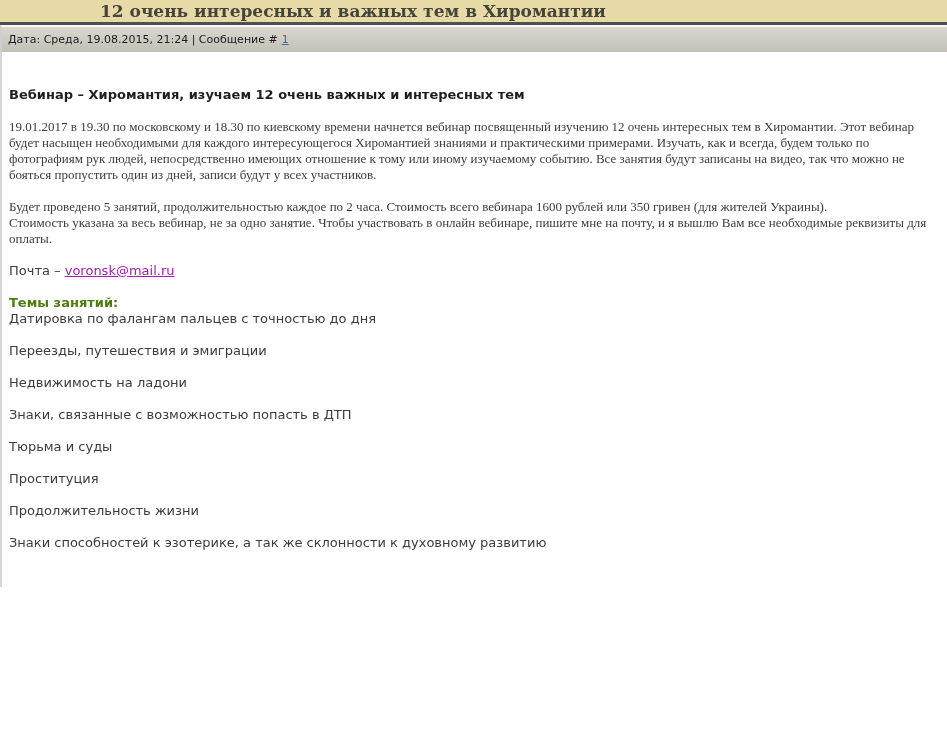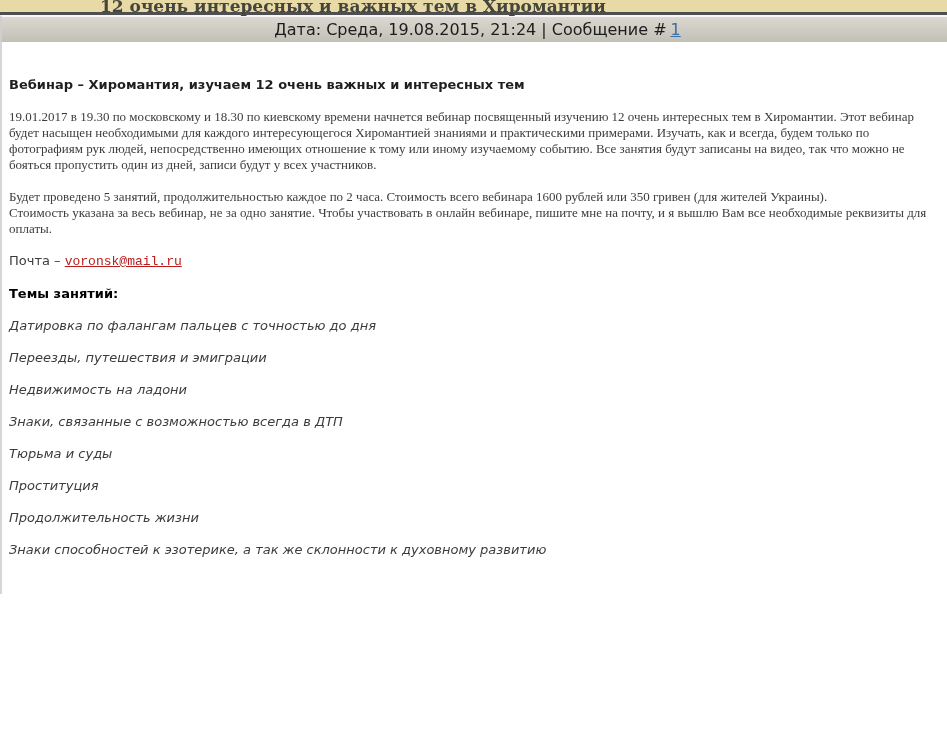--- a/index.html
+++ b/index.html
@@ -5,21 +5,21 @@
   * { margin: 0; padding: 0; box-sizing: border-box; }
   html, body {
     width: 947px;
     background: #ffffff;
     font-family: "DejaVu Sans", "Liberation Sans", sans-serif;
   }
   .page { width: 947px; min-height: 735px; background: #ffffff; }
 
   
   .thread-bar {
-    height: 15px;
+    height: 25px;
     background: #e7daa6;
     border-bottom: 3px solid #4f4f51;
     display: flex;
     align-items: center;
   }
   .thread-title {
     padding-left: 100px;
     font-family: "DejaVu Serif", "Liberation Serif", serif;
     font-weight: bold;
     font-size: 17px;
@@ -29,23 +29,22 @@
 
   
   .meta-bar {
     height: 27px;
     background: linear-gradient(#dbd8d1, #c2bfb5);
     border-top: 2px solid #f7f7f7;
     border-left: 2px solid #cfcfcf;
     display: flex;
     align-items: center;
     padding-left: 6px;
-    font-size: 16px;
+    font-size: 11px;
     color: #1c1c1c;
-    justify-content: center;
   }
   .meta-bar a {
     color: #3b6ea5;
     text-decoration: underline;
     margin-left: 4px;
   }
 
   
   .post-body {
     border-left: 2px solid #d6d6d6;
@@ -55,23 +54,23 @@
     color: #3c3c3c;
   }
   .post-heading {
     font-weight: bold;
     color: #1f1f1f;
     margin-bottom: 16px;
     margin-top: 28px;
   }
   .post-paragraph { margin-bottom: 16px; white-space: pre-line; font-family: Liberation Serif, serif; }
   .mail-line { margin-bottom: 16px; }
-  .mail-line a { color: #b91c1c; text-decoration: underline; font-family: Liberation Mono, monospace; }
-  .topics-heading { font-weight: bold; color: #000000; margin-bottom: 16px; }
-  .topic-item { margin-bottom: 16px; white-space: pre-line; font-style: italic; }
+  .mail-line a { color: #a21caf; text-decoration: underline; }
+  .topics-heading { font-weight: bold; color: #4d7c0f; }
+  .topic-item { margin-bottom: 16px; white-space: pre-line; }
 </style>
 </head>
 <body>
 
 <div class="page">
 
   <div class="thread-bar">
     <div class="thread-title">12 очень интересных и важных тем в Хиромантии</div>
   </div>
 
@@ -92,21 +91,21 @@
     <div class="mail-line">
       <span>Почта – </span><a href="#">voronsk@mail.ru</a>
     </div>
 
     <div class="topics-heading">Темы занятий:</div>
 
     <div>
       <div class="topic-item">Датировка по фалангам пальцев с точностью до дня</div>
       <div class="topic-item">Переезды, путешествия и эмиграции</div>
       <div class="topic-item">Недвижимость на ладони</div>
-      <div class="topic-item">Знаки, связанные с возможностью всегда в ДТП</div>
+      <div class="topic-item">Знаки, связанные с возможностью попасть в ДТП</div>
       <div class="topic-item">Тюрьма и суды</div>
       <div class="topic-item">Проституция</div>
       <div class="topic-item">Продолжительность жизни</div>
       <div class="topic-item">Знаки способностей к эзотерике, а так же склонности к духовному развитию</div>
     </div>
 
   </div>
 </div>
 
 </body></html>

